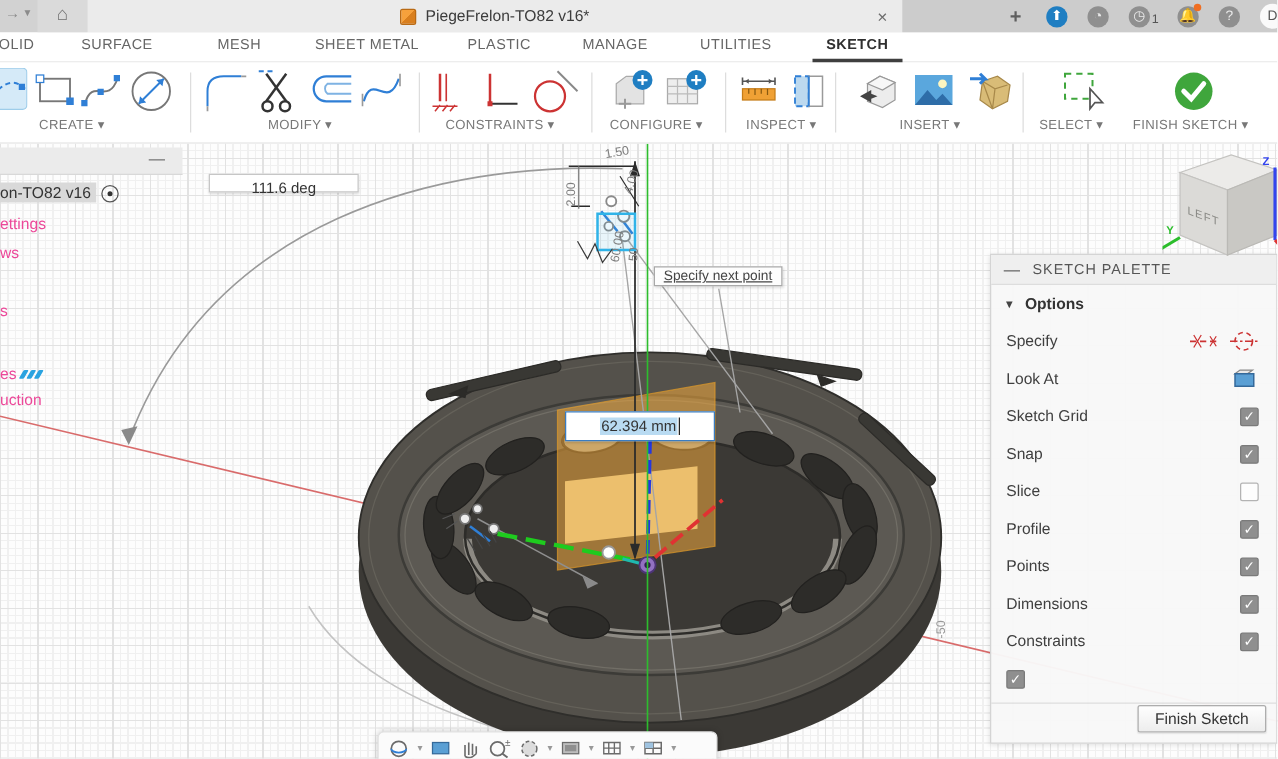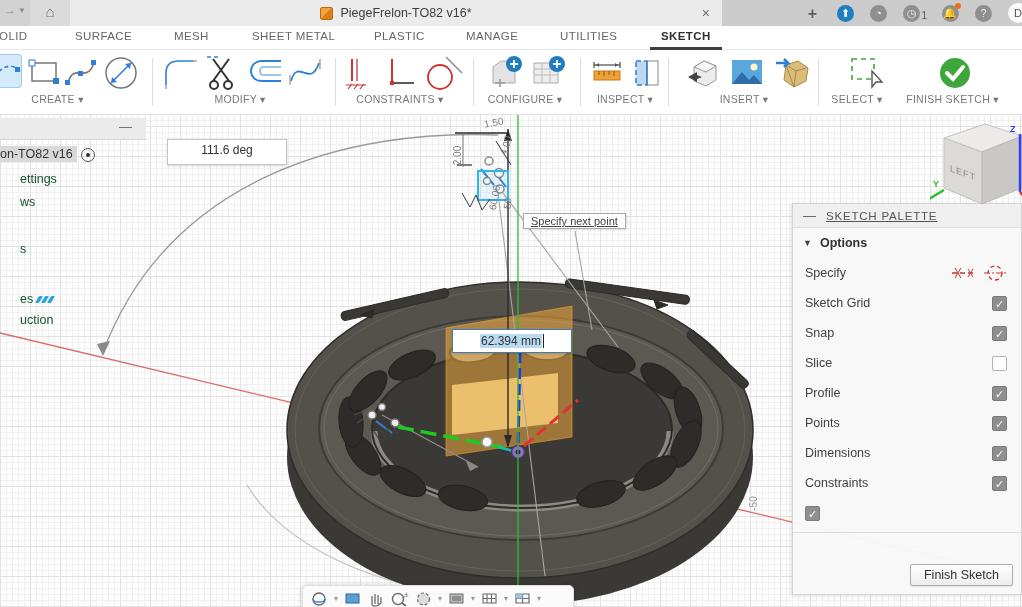--- a/index.html
+++ b/index.html
@@ -42,44 +42,44 @@
       repeating-linear-gradient(0deg, #e2e2e2 0 1px, transparent 1px 30px),
       repeating-linear-gradient(90deg, #e2e2e2 0 1px, transparent 1px 30px),
       repeating-linear-gradient(0deg, #f0f0f0 0 1px, transparent 1px 6px),
       repeating-linear-gradient(90deg, #f0f0f0 0 1px, transparent 1px 6px);
   }
   #scene { position:absolute; left:0; top:0; }
 
   
   .dim-input { position:absolute; background:#fff; text-align:center; font-size:12px; color:#333;
     box-shadow:0 1px 2px rgba(0,0,0,.15); }
-  #angle-input { left:167px; top:139px; width:120px; height:26px; line-height:20px; border:1px solid #c6c6c6; }
+  #angle-input { left:167px; top:139px; width:120px; height:15px; line-height:20px; border:1px solid #c6c6c6; }
   #length-input { left:452px; top:329px; width:120px; height:24px; line-height:22px; border:1.5px solid #3a7cc0; }
   #length-input .sel { background:#b9dbf2; padding:0 1px; }
   #length-input .caret-bar { border-left:1px solid #222; margin-left:1px; }
   #tooltip { position:absolute; left:523px; top:213px; padding:1px 7px; background:#fdfdfd; border:1px solid #a9a9a9;
     font-size:11px; color:#444; text-decoration:underline; box-shadow:1px 1px 2px rgba(0,0,0,.12); white-space:nowrap;text-align:right; }
 
   .dim-label { position:absolute; font-size:10px; color:#7d7d7d; white-space:nowrap; }
   #grid-coord { position:absolute; left:746px; top:498px; font-size:10px; color:#999; transform:rotate(-90deg); }
 
   
   #browser-header { position:absolute; left:0; top:118px; width:146px; height:22px; background:#ebebeb; border-bottom:1px solid #d8d8d8; }
   #browser-header span { position:absolute; right:14px; top:1px; color:#666; font-size:13px; }
-  .br-item { position:absolute; left:0; font-size:12.5px; color:#14532d; white-space:nowrap;padding-left:20px; }
+  .br-item { position:absolute; left:0; font-size:12.5px; color:#ec4899; white-space:nowrap; }
   #br-active { background:#d9d9d9; padding:1px 4px 1px 0; color:#333; }
   #br-radio { position:absolute; left:81px; top:148px; width:14px; height:14px; border:1.5px solid #555; border-radius:50%; }
   #br-radio::after { content:""; position:absolute; left:4px; top:4px; width:4px; height:4px; border-radius:50%; background:#333; }
   .blue-ticks i { display:inline-block; width:4px; height:7px; background:#2aa3e0; transform:skewX(-30deg); margin-right:2px; border-radius:1px; }
 
   
   #palette { position:absolute; left:792px; top:203px; width:230px; height:392px; background:rgba(248,248,248,.97);
     border:1px solid #d4d4d4; box-shadow:-1px 1px 4px rgba(0,0,0,.12); font-size:12.5px; color:#3f3f3f; }
   #palette-header { height:24px; background:#efefef; border-bottom:1px solid #ddd; display:flex; align-items:center; gap:10px; padding-left:10px; }
-  #palette-header .ttl { font-size:11.5px; letter-spacing:.8px; color:#555;text-decoration:underline; }
+  #palette-header .ttl { font-size:11.5px; letter-spacing:.8px; color:#555; }
   #palette-header .min { color:#555; font-size:13px; }
   #options-row { height:30px; display:flex; align-items:center; gap:8px; padding-left:10px; font-weight:bold; color:#333; }
   #options-row .arr { font-size:9px; color:#444; }
   .prow { height:30px; display:flex; align-items:center; padding:0 14px 0 12px; }
   .prow .lbl { flex:1; }
   .checkbox { width:15px; height:15px; border-radius:2px; text-align:center; line-height:14px; font-size:11px; }
   .checkbox.checked { background:#8f8f8f; border:1px solid #7a7a7a; color:#fff; }
   .checkbox.unchecked { background:#fdfdfd; border:1px solid #b3b3b3; color:transparent; }
   #palette-divider { border-top:1px solid #ddd; margin-top:4px; }
   #finish-btn { position:absolute; right:8px; bottom:8px; padding:3px 13px; font-size:12.5px; color:#333;
@@ -117,21 +117,21 @@
       <span class="tb-ico">◔</span>
       <span class="tb-ico">◷<span class="count">1</span></span>
       <span class="tb-ico" style="margin-left:6px">🔔<span class="badge-dot"></span></span>
       <span class="tb-ico">?</span>
       <span id="avatar">D</span>
     </div>
   </div>
 
   <div id="ribbon">
     <span class="rtab" style="left:-9px">SOLID</span>
-    <span class="rtab" style="left:75px">SURFACE</span>
+    <span class="rtab" style="left:65px">SURFACE</span>
     <span class="rtab" style="left:174px">MESH</span>
     <span class="rtab" style="left:252px">SHEET METAL</span>
     <span class="rtab" style="left:374px">PLASTIC</span>
     <span class="rtab" style="left:466px">MANAGE</span>
     <span class="rtab" style="left:560px">UTILITIES</span>
     <span class="rtab active" style="left:661px">SKETCH</span>
     <div id="rtab-underline"></div>
   </div>
 
   <div id="toolbar">
@@ -400,20 +400,27 @@
       <svg class="licon" width="24" height="18">
         <line x1="1" y1="9" x2="23" y2="9" stroke="#cc3333" stroke-width="1.4" stroke-dasharray="5 3"></line>
         <path d="M4 4 l6 10 M10 4 l-6 10 M17 5 l5 8 M22 5 l-5 8" stroke="#cc3333" stroke-width="1"></path>
       </svg>
       <svg class="licon" width="24" height="18">
         <circle cx="12" cy="9" r="7" fill="none" stroke="#cc3333" stroke-width="1.3" stroke-dasharray="4 3"></circle>
         <line x1="1" y1="9" x2="23" y2="9" stroke="#cc3333" stroke-width="1.1" stroke-dasharray="6 2 2 2"></line>
       </svg>
     </div>
     <div class="prow">
+      <span class="lbl">Look At</span>
+      <svg class="licon" width="22" height="18">
+        <path d="M3 5 l4 -3 h10 l-4 3 z" fill="#e8e8e8" stroke="#888" stroke-width="1"></path>
+        <rect x="3" y="5" width="15" height="10" fill="#5a9fd4" stroke="#34699a" stroke-width="1.2"></rect>
+      </svg>
+    </div>
+    <div class="prow">
       <span class="lbl">Sketch Grid</span>
       <span class="checkbox checked">✓</span>
     </div>
     <div class="prow">
       <span class="lbl">Snap</span>
       <span class="checkbox checked">✓</span>
     </div>
     <div class="prow">
       <span class="lbl">Slice</span>
       <span class="checkbox unchecked">✓</span>

